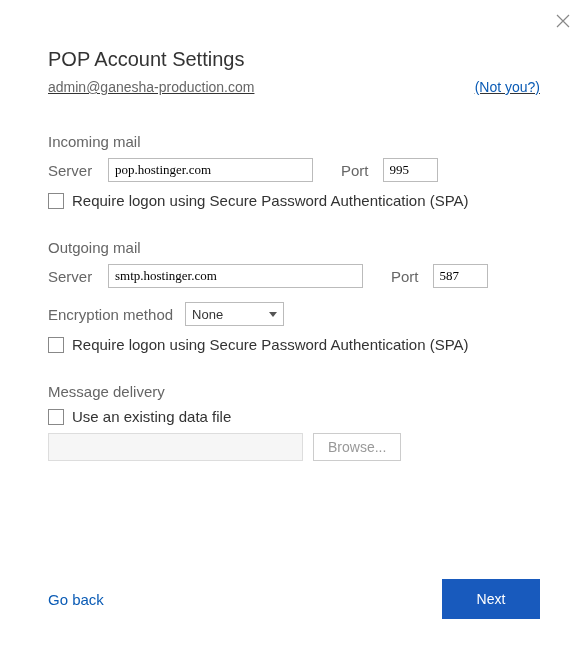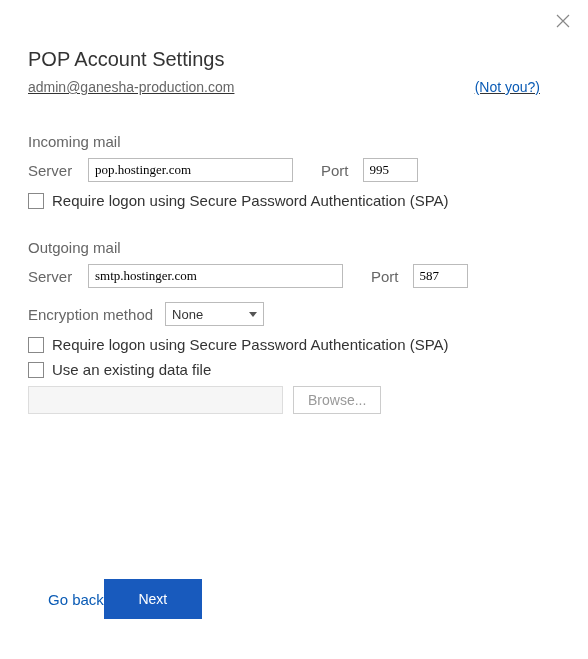--- a/index.html
+++ b/index.html
@@ -20,21 +20,21 @@
     .close-btn {
       position: absolute;
       top: 14px;
       right: 18px;
       cursor: pointer;
       color: #888;
       font-size: 16px;
       line-height: 1;
     }
     .content {
-      padding: 48px 48px 0 28px;
+      padding: 48px 48px 0 48px;
     }
     .title {
       font-size: 20px;
       font-weight: 400;
       color: #333;
       margin-bottom: 8px;
     }
     .subtitle-row {
       display: flex;
       justify-content: space-between;
@@ -169,20 +169,21 @@
       padding: 0 14px;
       font-size: 14px;
       cursor: pointer;
     }
     .footer {
       position: absolute;
       bottom: 40px;
       left: 48px;
       right: 48px;
       display: flex;
+      justify-content: space-between;
       align-items: center;
     }
     .go-back {
       color: #0a5bb5;
       font-size: 15px;
       cursor: pointer;
     }
     .next-btn {
       background: #185abd;
       color: #fff;
@@ -233,20 +234,21 @@
     <div class="dropdown">
       <span>None</span>
       <span class="dropdown-arrow"></span>
     </div>
   </div>
   <div class="checkbox-row">
     <span class="checkbox"></span>
     <span class="checkbox-label">Require logon using Secure Password Authentication (SPA)</span>
   </div>
 
+  <div class="section-heading section-gap">Message delivery</div>
   <div class="checkbox-row">
     <span class="checkbox"></span>
     <span class="checkbox-label">Use an existing data file</span>
   </div>
   <div class="datafile-row">
     <div class="datafile-input"></div>
     <button class="browse-btn">Browse...</button>
   </div>
 </div>
 

